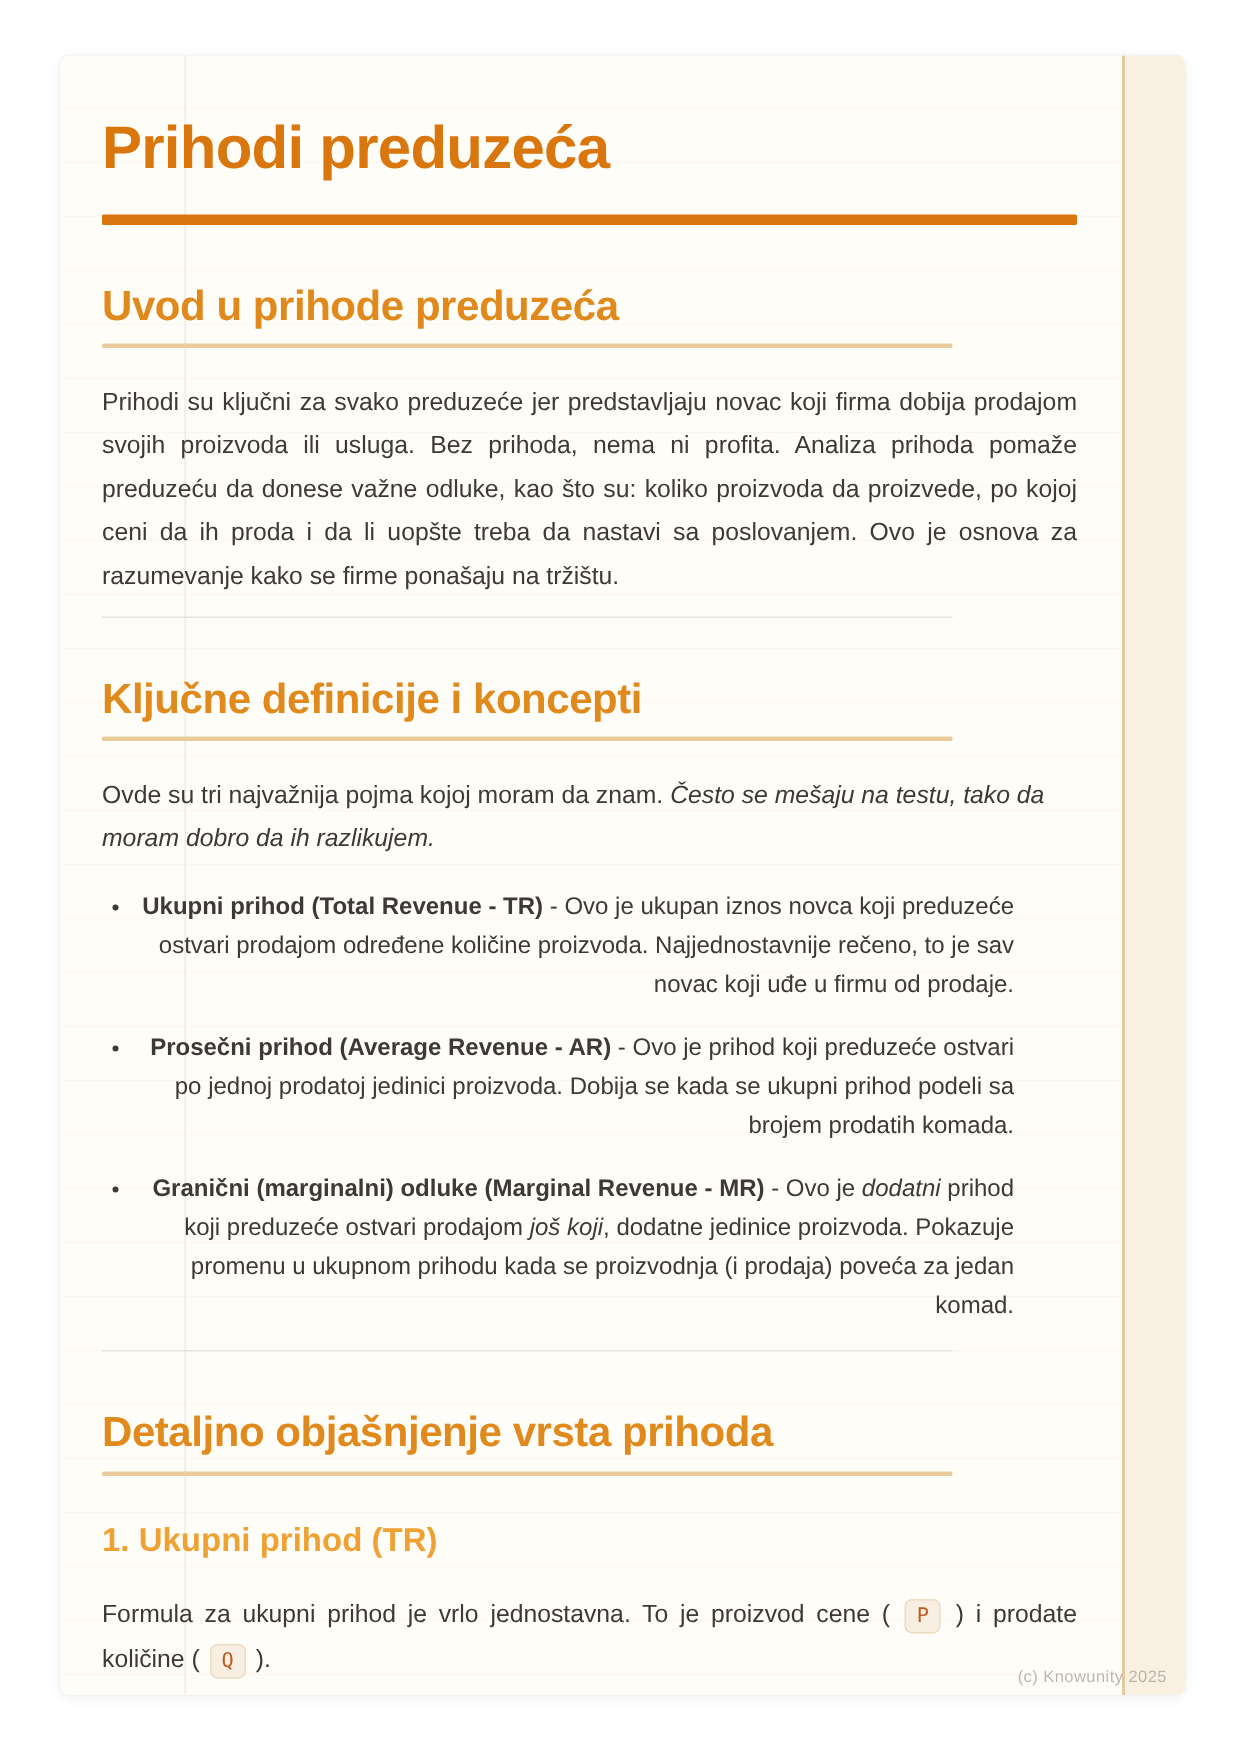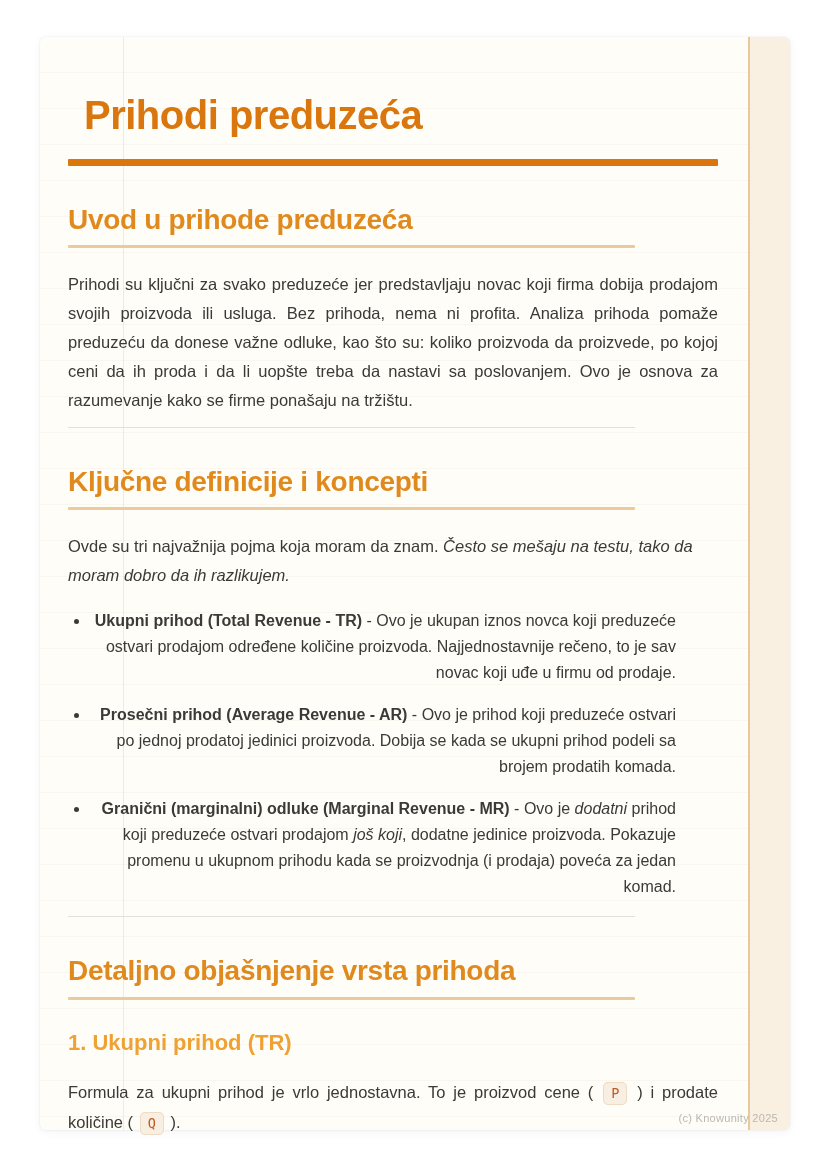--- a/index.html
+++ b/index.html
@@ -45,21 +45,21 @@
   }
   .margin-line{
     position:absolute;top:0;bottom:0;left:83px;width:1px;
     background:rgba(190,170,155,0.22);
   }
   .content{
     position:relative;
     padding:38px 72px 0 28px; 
   }
   h1.doc-title{
-    margin:16px;
+    margin:0;
     font-size:40px;line-height:1.2;font-weight:800;
     letter-spacing:-0.5px;
     color:var(--accent);
   }
   .title-rule{
     height:7px;margin-top:20px;
     background:var(--accent);
     border-radius:1px;
   }
   h2.section-heading{
@@ -137,21 +137,21 @@
       <h2 class="section-heading">Uvod u prihode preduzeća</h2>
       <div class="h2-rule"></div>
       <p class="body-para justify"><span>Prihodi su ključni za svako preduzeće jer predstavljaju novac koji firma dobija prodajom svojih proizvoda ili usluga. Bez prihoda, nema ni profita. Analiza prihoda pomaže preduzeću da donese važne odluke, kao što su: koliko proizvoda da proizvede, po kojoj ceni da ih proda i da li uopšte treba da nastavi sa poslovanjem. Ovo je osnova za razumevanje kako se firme ponašaju na tržištu.</span></p>
     </section>
 
     <hr class="divider">
 
     <section>
       <h2 class="section-heading">Ključne definicije i koncepti</h2>
       <div class="h2-rule"></div>
-      <p class="body-para"><span>Ovde su tri najvažnija pojma koja moram da znam. </span><span class="italic">Često se mešaju na testu, tako da moram dobro da ih razlikujem.</span></p>
+      <p class="body-para"><span>Ovde su tri najvažnija pojma kojoj moram da znam. </span><span class="italic">Često se mešaju na testu, tako da moram dobro da ih razlikujem.</span></p>
       <ul class="def-list">
         <li><span class="bold">Ukupni prihod (Total Revenue - TR)</span><span> - Ovo je ukupan iznos novca koji preduzeće ostvari prodajom određene količine proizvoda. Najjednostavnije rečeno, to je sav novac koji uđe u firmu od prodaje.</span></li>
         <li><span class="bold">Prosečni prihod (Average Revenue - AR)</span><span> - Ovo je prihod koji preduzeće ostvari po jednoj prodatoj jedinici proizvoda. Dobija se kada se ukupni prihod podeli sa brojem prodatih komada.</span></li>
         <li><span class="bold">Granični (marginalni) odluke (Marginal Revenue - MR)</span><span> - Ovo je </span><span class="italic">dodatni</span><span> prihod koji preduzeće ostvari prodajom </span><span class="italic">još koji</span><span>, dodatne jedinice proizvoda. Pokazuje promenu u ukupnom prihodu kada se proizvodnja (i prodaja) poveća za jedan komad.</span></li>
       </ul>
     </section>
 
     <hr class="divider">
 
     <section>

